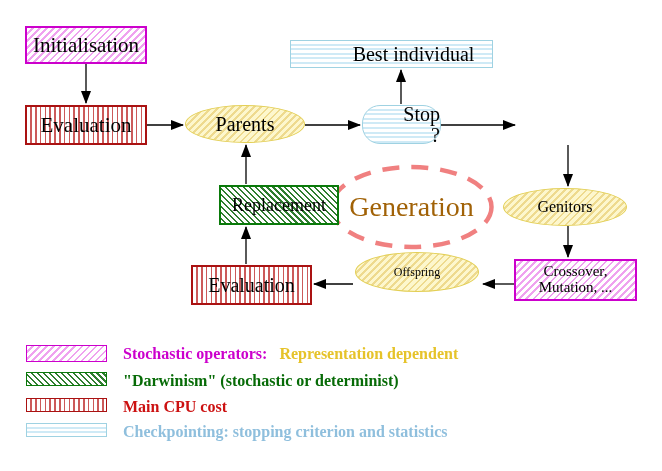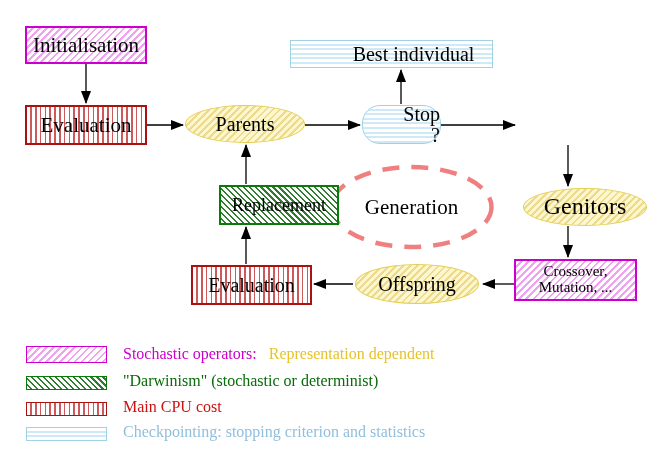--- a/index.html
+++ b/index.html
@@ -37,33 +37,33 @@
     border:1.5px solid #e3cf55;
   }
 
   
   .n-init{left:25px;top:26px;width:122px;height:38px;font-size:21px;}
   .n-eval-top{left:25px;top:105px;width:122px;height:40px;font-size:21px;}
   .n-parents{left:185px;top:105px;width:120px;height:38px;font-size:20px;}
   .n-best{left:290px;top:40px;width:203px;height:28px;font-size:20px;padding-left:44px;}
   .n-stop{left:362px;top:105px;width:79px;height:39px;font-size:20px;border-radius:18px;padding-left:39px;}
   .n-selection{left:517px;top:105px;width:115px;height:40px;font-size:21px;}
-  .n-genitors{left:523px;top:188px;width:124px;height:38px;font-size:24px;}
+  .n-genitors{left:503px;top:188px;width:124px;height:38px;font-size:16px;}
   .n-crossover{left:514px;top:259px;width:123px;height:42px;font-size:15px;flex-direction:column;}
-  .n-offspring{left:355px;top:264px;width:124px;height:40px;font-size:20px;}
+  .n-offspring{left:355px;top:252px;width:124px;height:40px;font-size:12px;}
   .n-eval-bot{left:191px;top:265px;width:121px;height:40px;font-size:20px;}
   .n-replacement{left:187px;top:185px;width:120px;height:40px;font-size:18px;margin-left:32px;}
   .n-generation{
-    left:330px;top:166px;width:163px;height:82px;font-size:21px;color:#000000;
+    left:330px;top:166px;width:163px;height:82px;font-size:28px;color:#a16207;
     background:transparent;border:none;
   }
 
   
-  .legend-row{position:absolute;left:26px;display:flex;align-items:flex-end;
-    font-family:"Liberation Serif","DejaVu Serif",serif;font-weight:normal;font-size:16px;}
+  .legend-row{position:absolute;left:26px;display:flex;align-items:flex-start;
+    font-family:"Liberation Serif","DejaVu Serif",serif;font-weight:bold;font-size:16px;}
   .lg-swatch{display:inline-block;width:81px;height:14px;margin-right:16px;box-sizing:border-box;flex:none;}
   .lg-swatch.sw1{height:17px;}
   .lg-row1{top:345px;}
   .lg-row2{top:372px;}
   .lg-row3{top:398px;}
   .lg-row4{top:423px;}
   .lg-magenta-text{color:#cc00cc;margin-right:12px;}
   .lg-gold-text{color:#e6c32a;}
   .lg-green-text{color:#076b07;}
   .lg-red-text{color:#cc1111;}

